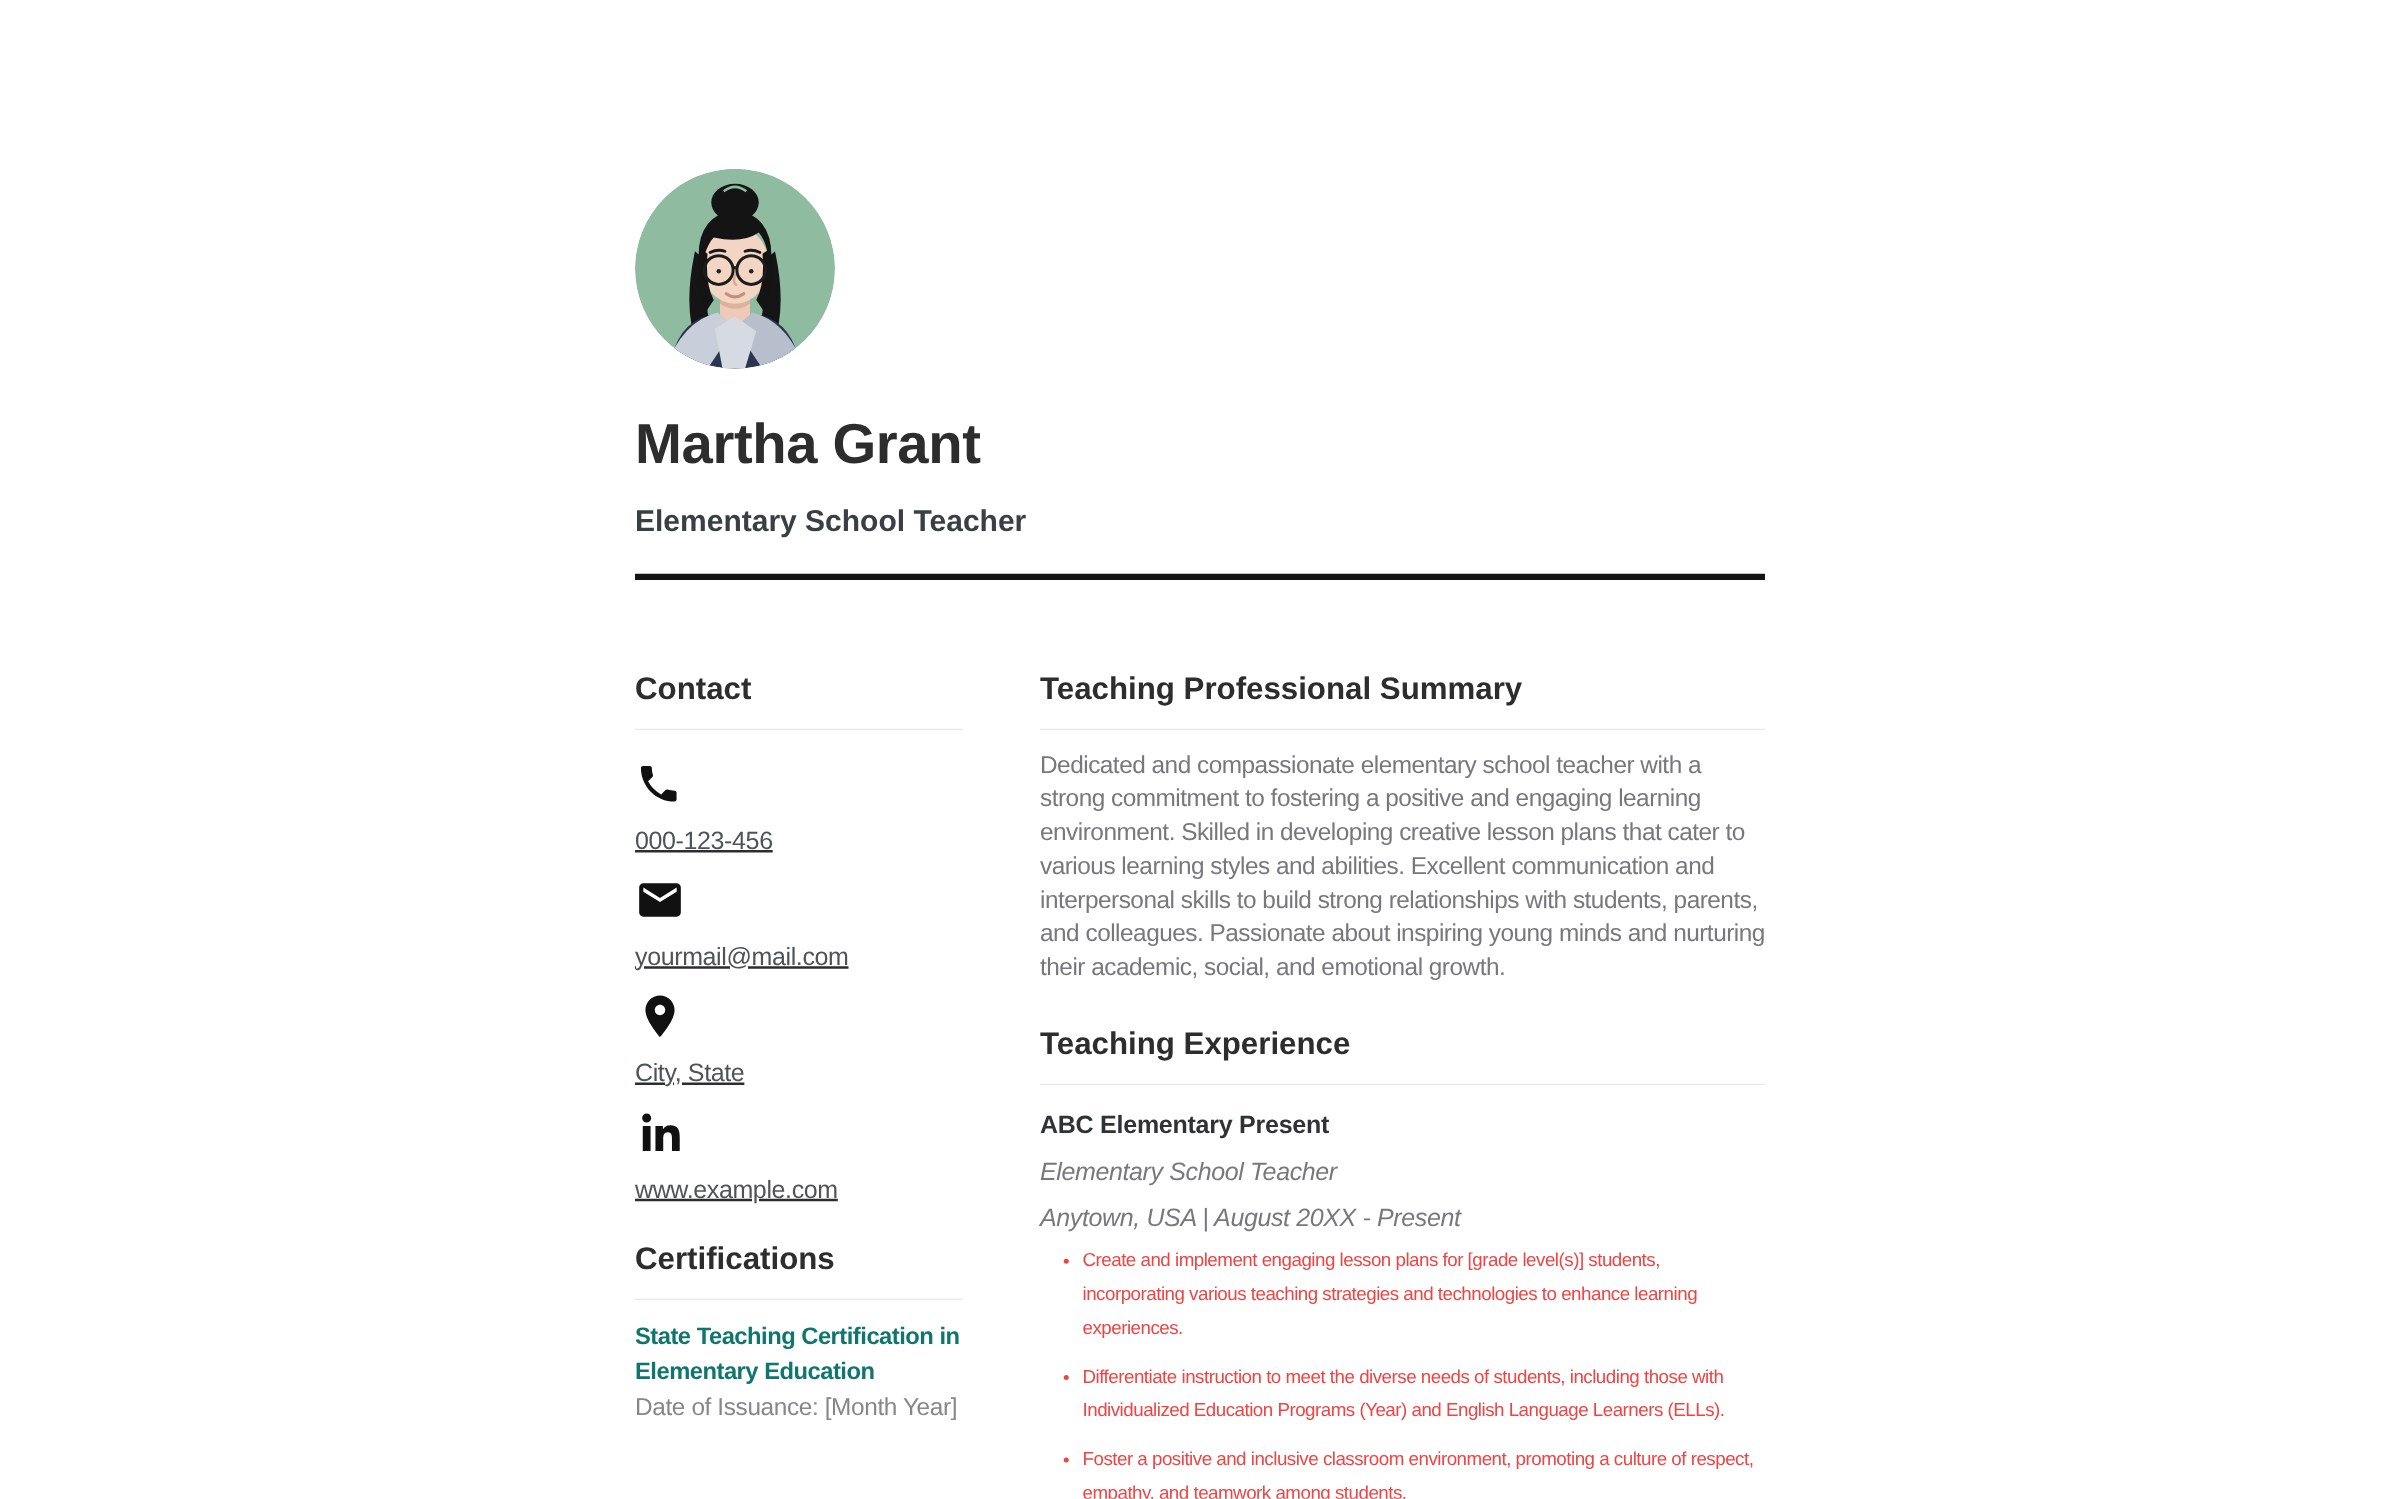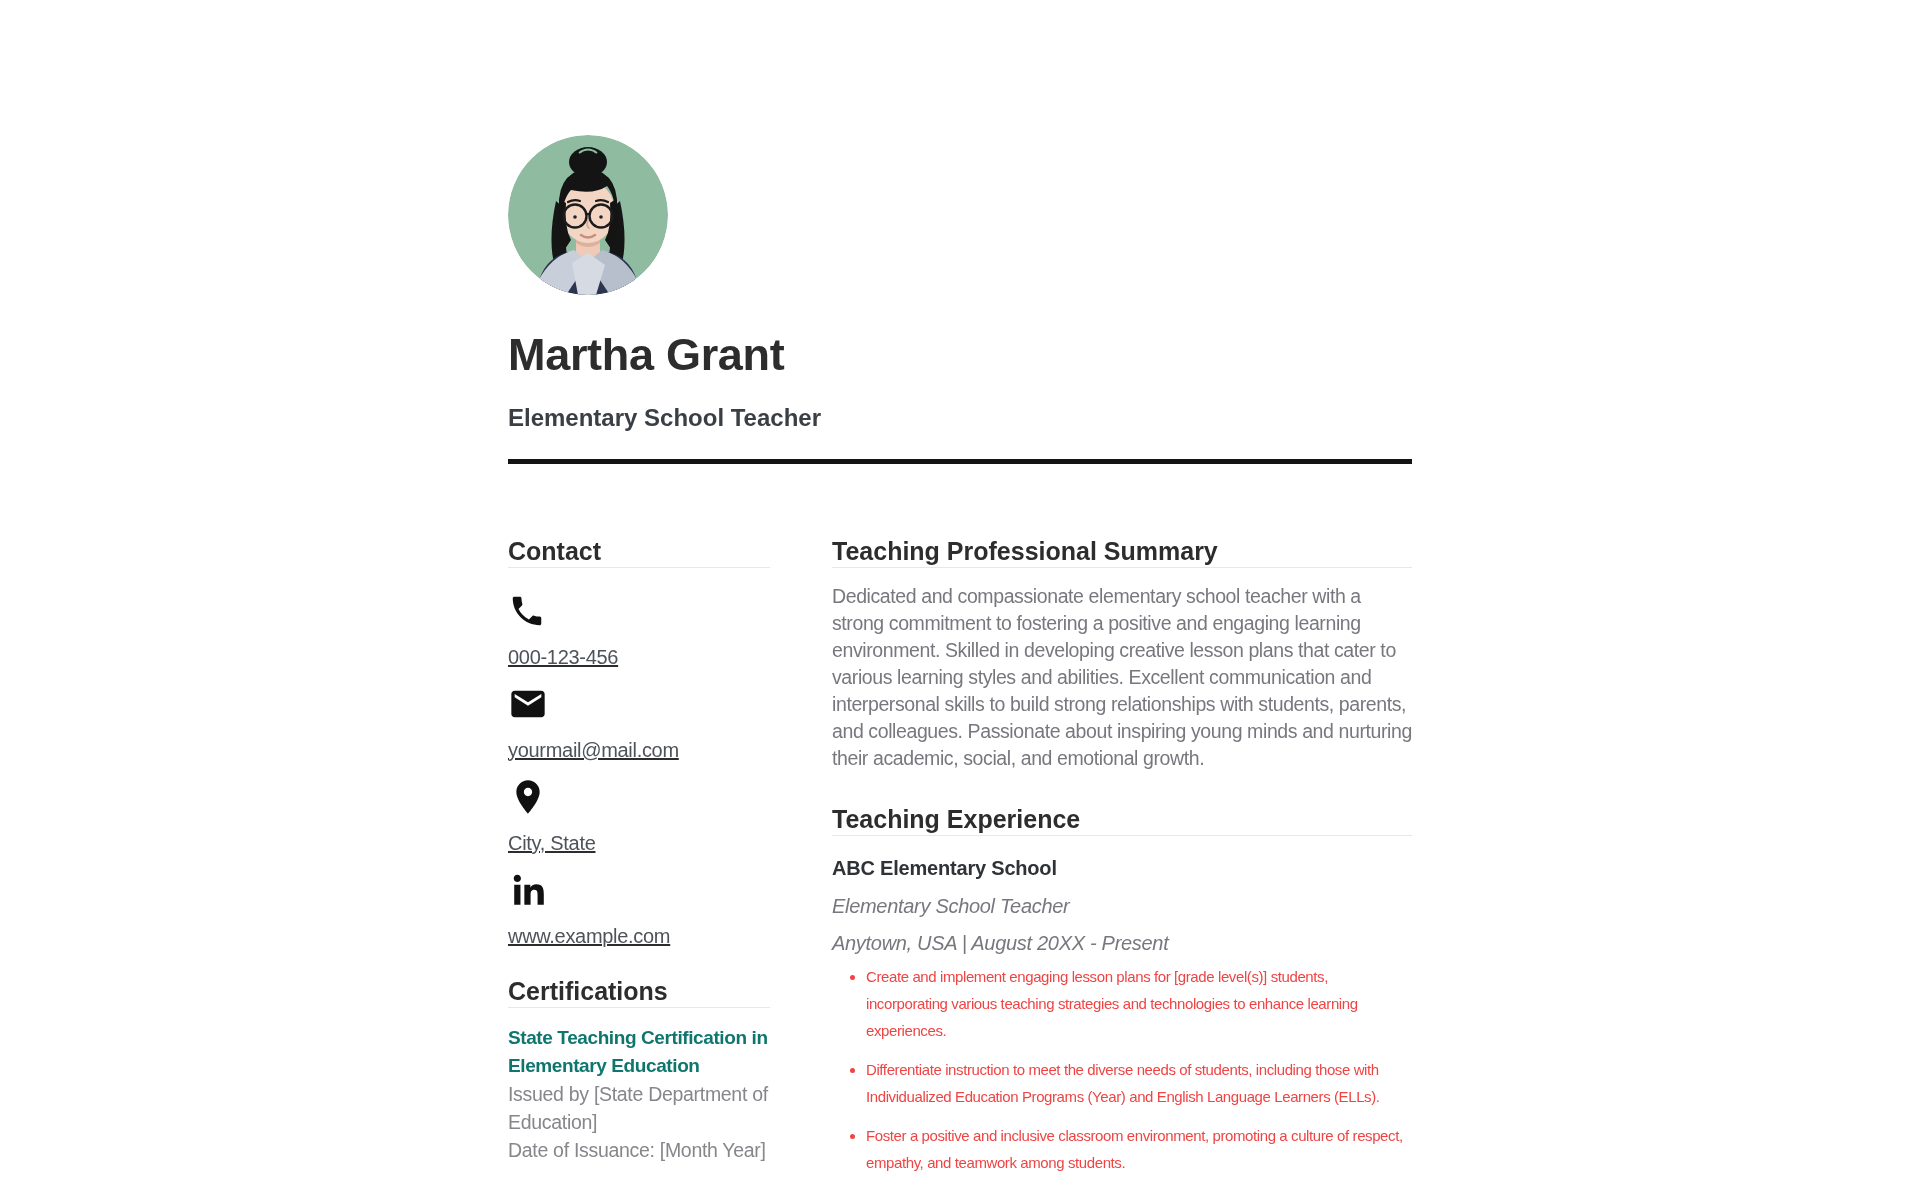--- a/index.html
+++ b/index.html
@@ -53,21 +53,21 @@
     column-gap: 62px;
     margin-top: 72px;
     align-items: start;
   }
   .section-heading {
     margin: 0;
     font-size: 25px;
     line-height: 31px;
     font-weight: 700;
     color: #2d2d2d;
-    padding-bottom: 0;
+    padding-bottom: 16px;
     border-bottom: 1px solid #e8e8ea;
   }
   
   .contact-list { margin-top: 20px; text-decoration: underline; }
   .contact-item + .contact-item { margin-top: 10px; }
   .icon-wrap { height: 46px; display: flex; align-items: center; }
   .icon-wrap svg { display: block; }
   .contact-text {
     display: block;
     margin-top: 10px;
@@ -239,39 +239,38 @@
             <span class="contact-text">www.example.com</span>
           </div>
 
         </div>
       </section>
 
       <section class="cert-section">
         <h2 class="section-heading">Certifications</h2>
         <div>
           <div class="cert-title">State Teaching Certification in Elementary Education</div>
-          <div class="cert-line">Issued by [State Department of Education]</div>
           <div class="cert-line">Date of Issuance: [Month Year]</div>
         </div>
       </section>
 
     </div>
 
     <div>
 
       <section>
         <h2 class="section-heading">Teaching Professional Summary</h2>
         <p class="summary-text">Dedicated and compassionate elementary school teacher with a strong commitment to fostering a positive and engaging learning environment. Skilled in developing creative lesson plans that cater to various learning styles and abilities. Excellent communication and interpersonal skills to build strong relationships with students, parents, and colleagues. Passionate about inspiring young minds and nurturing their academic, social, and emotional growth.</p>
       </section>
 
       <section class="experience-section">
         <h2 class="section-heading">Teaching Experience</h2>
 
         <div>
-          <div class="employer">ABC Elementary School</div>
+          <div class="employer">ABC Elementary Present</div>
           <div class="role">Elementary School Teacher</div>
           <div class="entry-meta">Anytown, USA | August 20XX - Present</div>
           <ul class="bullet-list">
             <li>Create and implement engaging lesson plans for [grade level(s)] students, incorporating various teaching strategies and technologies to enhance learning experiences.</li>
             <li>Differentiate instruction to meet the diverse needs of students, including those with Individualized Education Programs (Year) and English Language Learners (ELLs).</li>
             <li>Foster a positive and inclusive classroom environment, promoting a culture of respect, empathy, and teamwork among students.</li>
           </ul>
         </div>
 
       </section>

